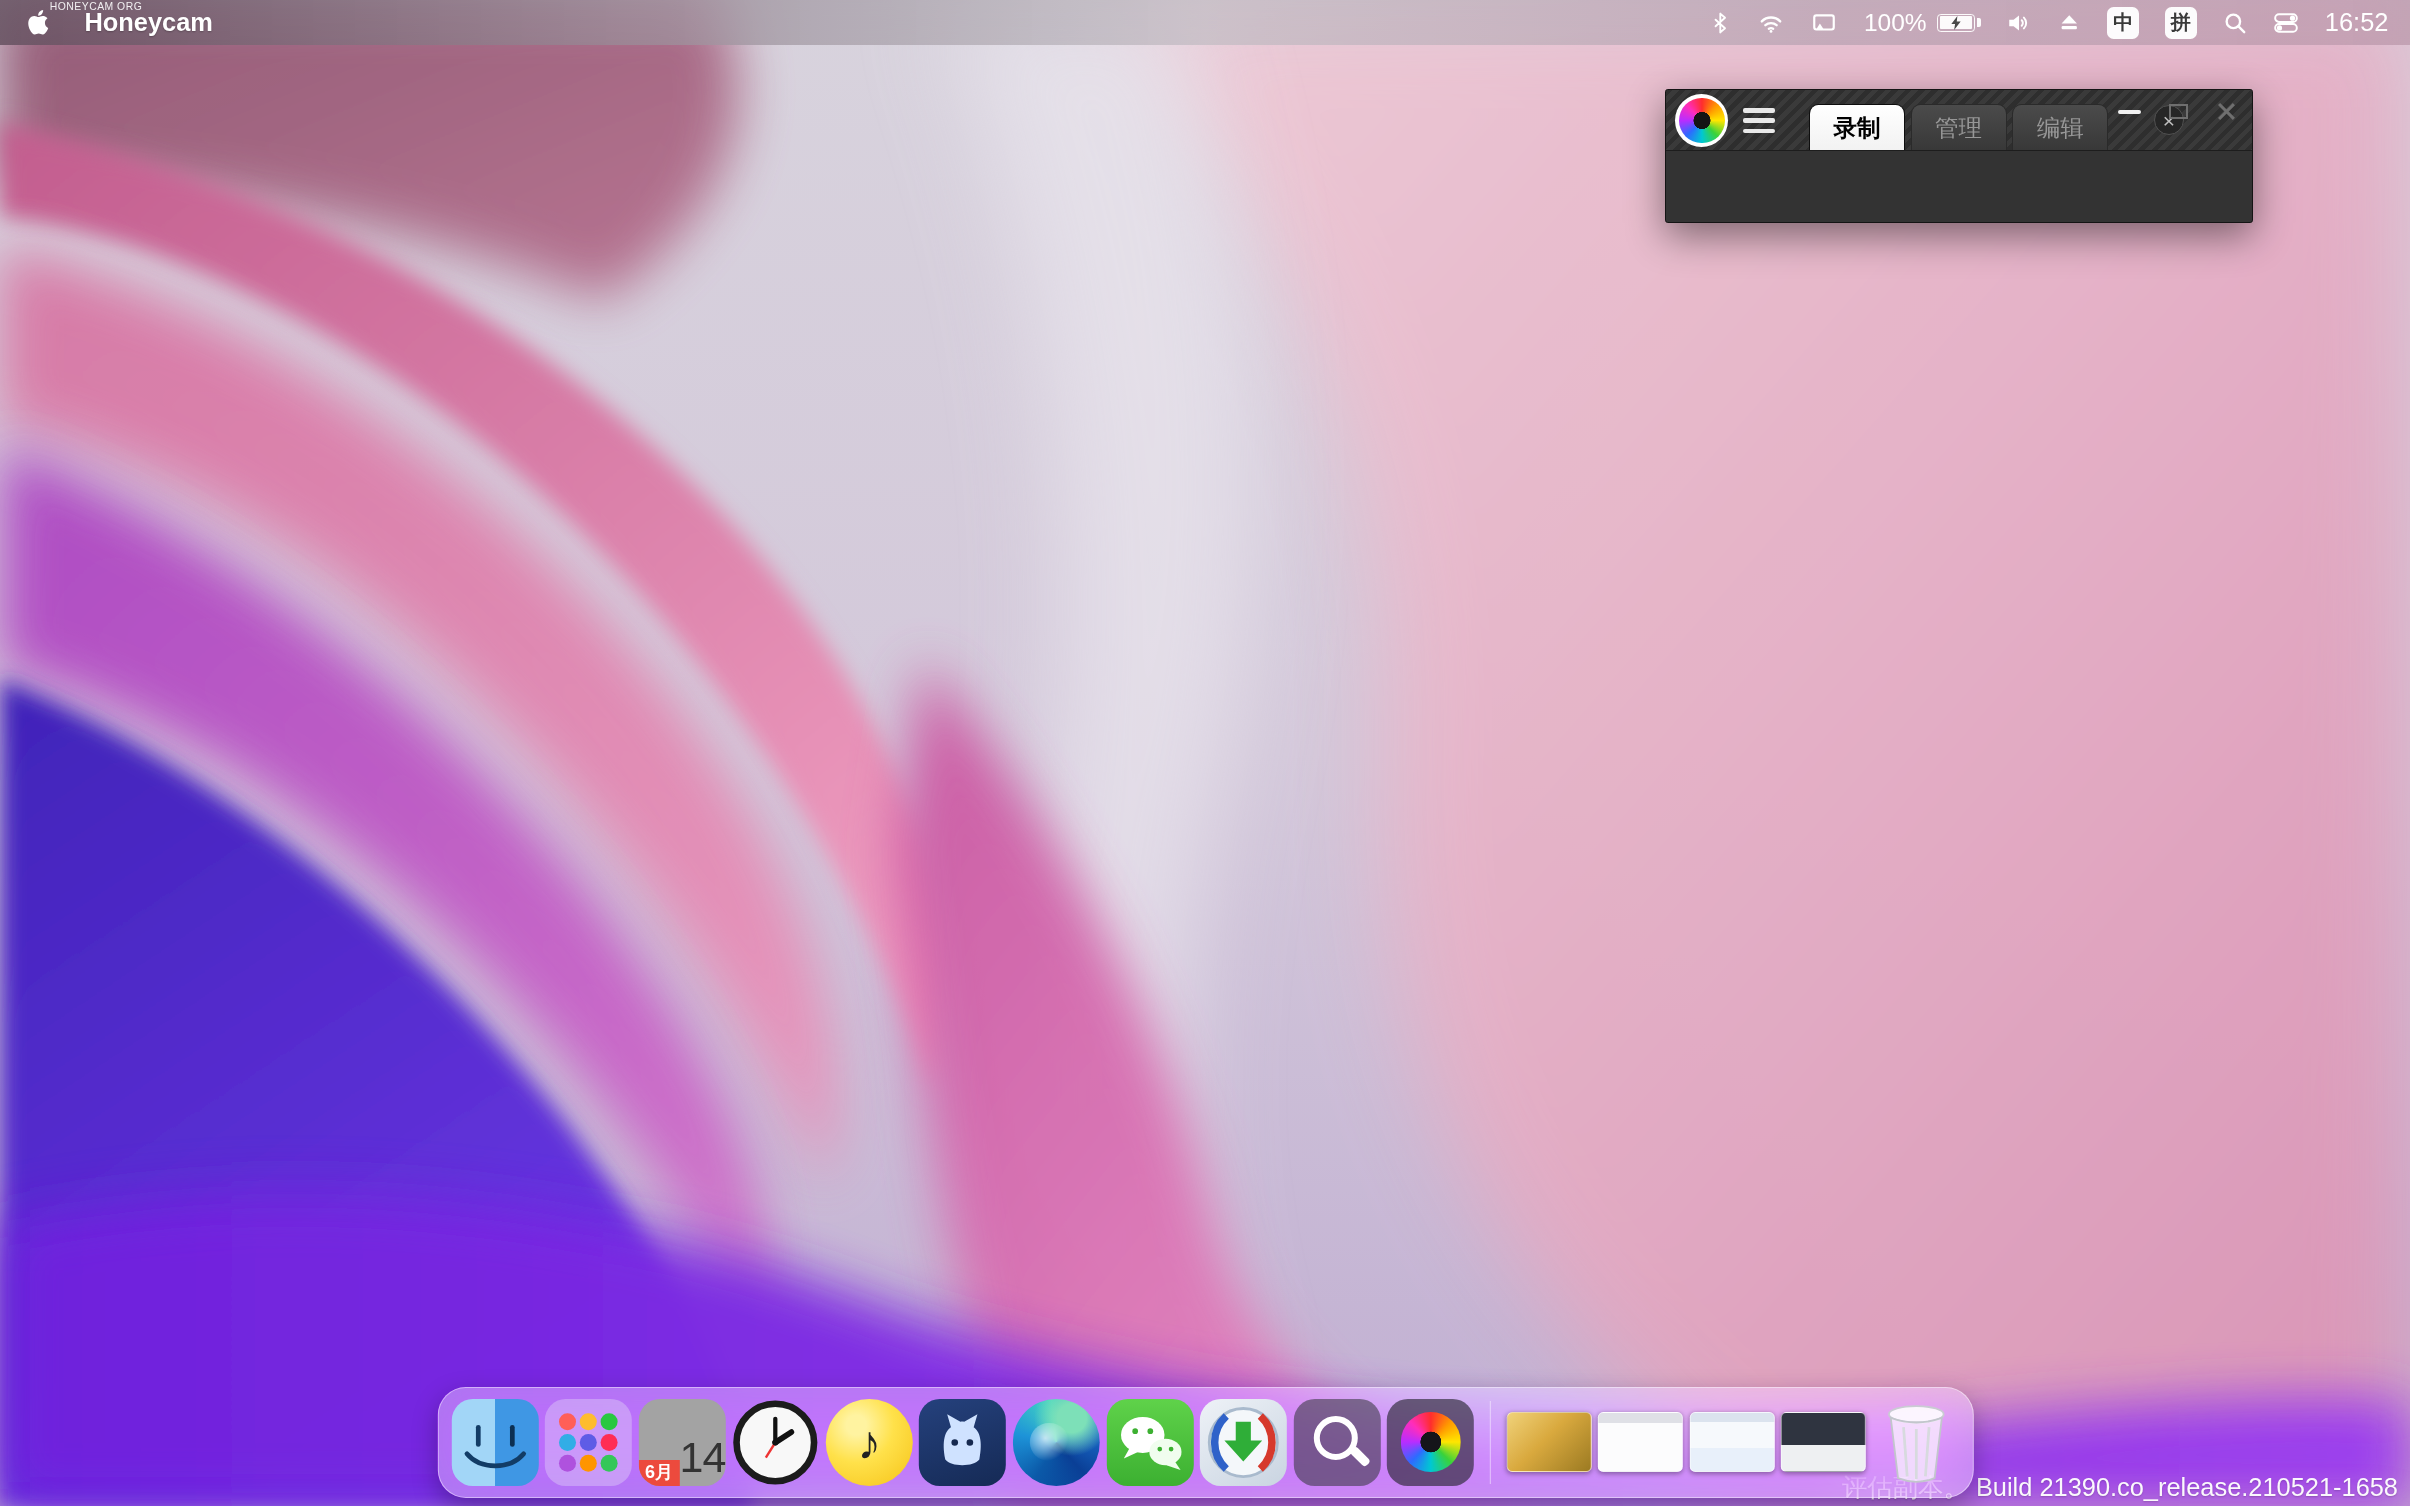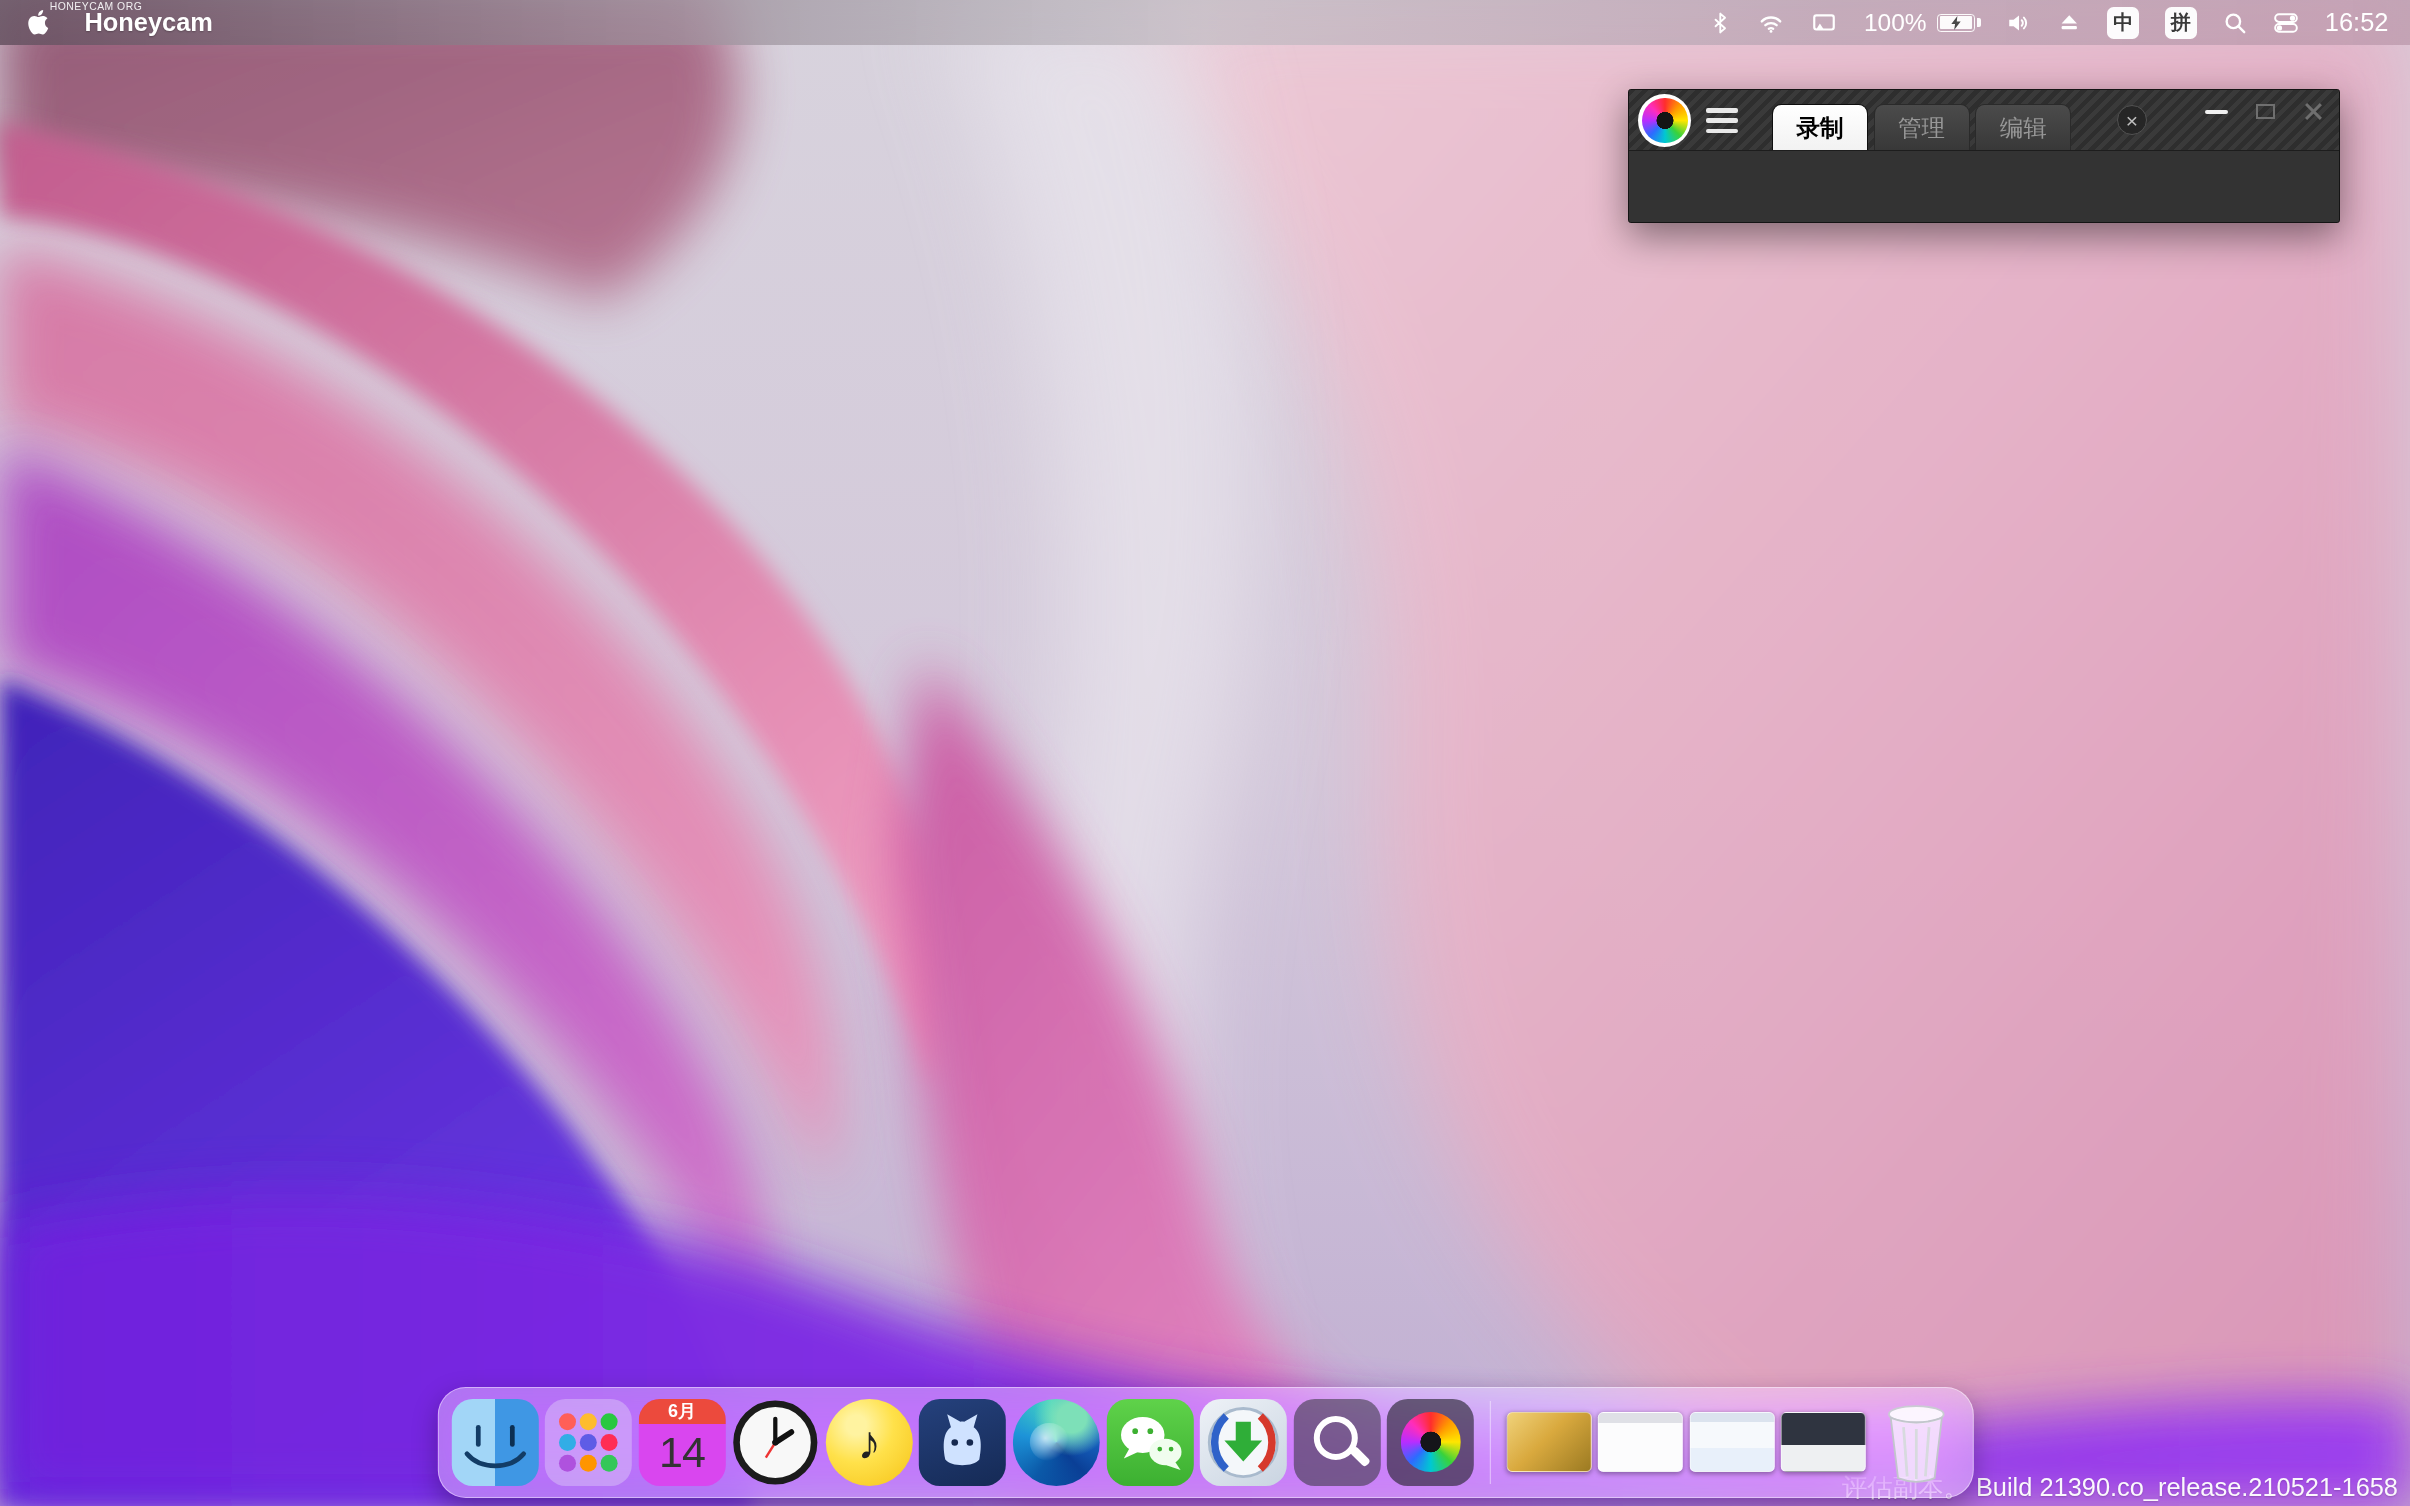--- a/index.html
+++ b/index.html
@@ -27,21 +27,21 @@
   .batt { display:flex; align-items:center; }
   .batt-body { width:38px; height:18px; border:1.9px solid rgba(255,255,255,.95); border-radius:3.8px; position:relative; }
   .batt-body::before { content:""; position:absolute; inset:1.9px; background:rgba(255,255,255,.95); border-radius:0.9px; }
   .batt-bolt { position:absolute; left:50%; top:50%; transform:translate(-50%,-50%); z-index:2; }
   .batt-nub { width:3.8px; height:8.5px; background:rgba(255,255,255,.95); border-radius:0 1.9px 1.9px 0; margin-left:1.9px; }
   .ime { width:32px; height:32px; border-radius:6.6px; background:rgba(255,255,255,.96); color:#3a3a3a;
          font-size:20px; font-weight:bold; display:flex; align-items:center; justify-content:center; }
   .mb-time { font-size:25.4px; }
 
   
-  .hc-window { position:absolute; left:1628px; top:89px; width:712px; height:134px; z-index:25;
+  .hc-window { position:absolute; left:1665px; top:89px; width:588px; height:134px; z-index:25;
     border:0.9px solid #141414; border-radius:2.8px; overflow:hidden; background:#333;
     box-shadow:0 13px 38px rgba(0,0,0,.45); }
   .hc-titlebar { position:relative; height:61px;
     background:repeating-linear-gradient(135deg,#2e2e2e 0 4.7px,#3a3a3a 4.7px 9.4px);
     border-bottom:0.9px solid #1d1d1d; }
   .hc-logo { position:absolute; left:9.4px; top:3.8px; width:53px; height:53px; border-radius:50%; background:#fff; }
   .hc-logo::before { content:""; position:absolute; inset:3.8px; border-radius:50%;
     background: radial-gradient(circle,#141414 0 26%, rgba(0,0,0,0) 27%),
                 conic-gradient(#ff2d2d,#ff9a00,#ffe600,#3ad23a,#00c8d2,#2d6bff,#b82dff,#ff2dbb,#ff2d2d); }
   .hc-menu { position:absolute; left:77px; top:18px; width:32px; height:25.4px;
@@ -77,21 +77,21 @@
 
   
   .dock { position:absolute; left:50%; bottom:9.4px; transform:translateX(-50%); z-index:18;
     height:111px; display:flex; align-items:center; gap:6.6px; padding:0 13px;
     background:rgba(245,245,250,.40); border:0.9px solid rgba(255,255,255,.45); border-radius:28px;
     backdrop-filter: blur(28px) saturate(1.6); box-shadow:0 9.4px 26px rgba(0,0,0,.28); }
   .di { width:87px; height:87px; border-radius:21px; position:relative; flex:none; cursor:pointer; }
   .di svg { display:block; }
   .finder { background:linear-gradient(to right,#a2d6f7 0 50%,#3f97e4 50% 100%); overflow:hidden; }
   .launchpad { background:rgba(235,235,242,.34); }
-  .calendar { background:#d946ef; overflow:hidden; display:flex; flex-direction:column; align-items:center; }
+  .calendar { background:#a3a3a3; overflow:hidden; display:flex; flex-direction:row; align-items:flex-end; }
   .cal-month { width:100%; text-align:center; background:#ec4a3d; color:#fff; font-size:18px; line-height:25.4px; font-weight:bold; }
   .cal-day { flex:1; width:100%; display:flex; align-items:center; justify-content:center; font-size:43px; color:#333; letter-spacing:-0.9px; padding-bottom:3.8px; }
   .clockicon { background:transparent; }
   .qqmusic { border-radius:50%; display:flex; align-items:center; justify-content:center;
     background:radial-gradient(circle at 35% 30%, #fff3a0 0 12%, #ffe14a 45%, #f5c217 100%); }
   .qqmusic::before { content:"\266A"; font-size:47px; color:#222; font-weight:bold; }
   .blueapp { background:linear-gradient(160deg,#25417d,#152a55); }
   .edge { border-radius:50%; position:relative;
     background: radial-gradient(circle at 68% 22%, #7de0b8 0 16%, rgba(0,0,0,0) 42%),
                 conic-gradient(from 210deg, #0b59a8, #1d93d8, #45d7c2, #1b6fd0, #0a3f96, #0b59a8); }

